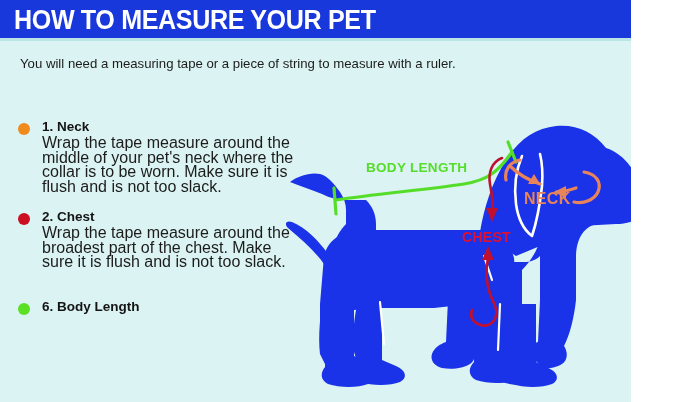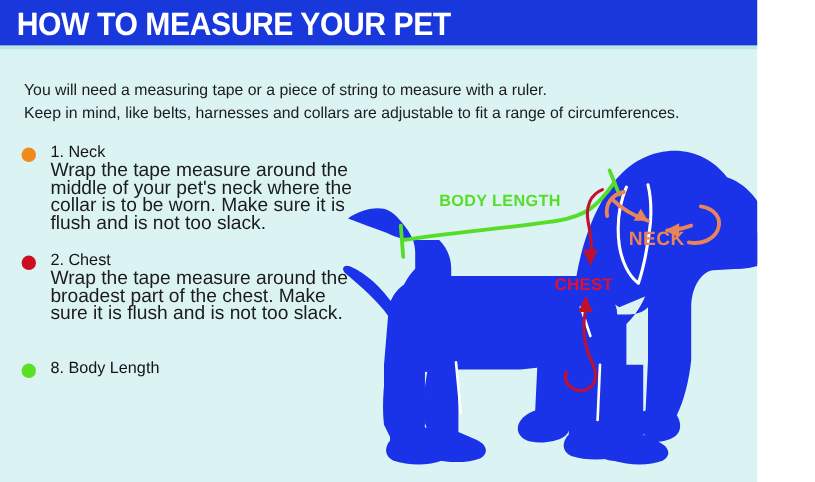--- a/index.html
+++ b/index.html
@@ -45,21 +45,21 @@
     left: 0;
     top: 38px;
     width: 679px;
     height: 3px;
     background: #b9e6e4;
   }
   
   #intro {
     position: absolute;
     left: 20px;
-    top: 66px;
+    top: 55px;
     width: 645px;
     color: #1c1c1c;
     font-size: 13.2px;
     line-height: 18.5px;
   }
   #intro div { white-space: nowrap; }
   
   #measure-list {
     position: absolute;
     left: 18px;
@@ -75,21 +75,21 @@
   .bullet {
     position: absolute;
     left: 0px;
     top: 5px;
     width: 12px;
     height: 12px;
     border-radius: 50%;
   }
   .measure-title {
     font-size: 13.5px;
-    font-weight: normal;
+    font-weight: bold;
     color: #141414;
     line-height: 17px;
     margin-bottom: 1px;
   }
   .measure-desc {
     font-size: 16px;
     color: #1c1c1c;
     line-height: 14.6px;
     width: 262px;
   }
@@ -121,40 +121,39 @@
 <body>
 
 <div id="page" style="background: rgb(219, 243, 242);">
 
   <div id="header-bar" style="background: rgb(24, 56, 219);"></div>
   <div id="header-title" style="color: rgb(255, 255, 255);">HOW TO MEASURE YOUR PET</div>
   <div id="header-underline"></div>
 
   <div id="intro">
     <div>You will need a measuring tape or a piece of string to measure with a ruler.</div>
-    <div>Keep in mind, like belts, harnesses and collars are adjustable to fit a range of circumferences.</div>
   </div>
 
   <div id="measure-list">
 
     <div class="measure-item">
       <span class="bullet" style="background:#f08a1c"></span>
       <div class="measure-title">1. Neck</div>
       <div class="measure-desc">Wrap the tape measure around the middle of your pet's neck where the collar is to be worn. Make sure it is flush and is not too slack.</div>
     </div>
 
     <div class="measure-item">
       <span class="bullet" style="background:#cc0e22"></span>
       <div class="measure-title">2. Chest</div>
       <div class="measure-desc">Wrap the tape measure around the broadest part of the chest. Make sure it is flush and is not too slack.</div>
     </div>
 
     <div class="measure-item">
       <span class="bullet" style="background:#5ce024"></span>
-      <div class="measure-title">8. Body Length</div>
+      <div class="measure-title">6. Body Length</div>
     </div>
 
   </div>
 
   <div id="diagram">
     <svg width="379" height="298" viewBox="0 0 379 298" xmlns="http://www.w3.org/2000/svg">
 
       <path class="dog-body" d="M6,78
            C14,72 26,68 36,70
            C44,72 50,80 56,88

